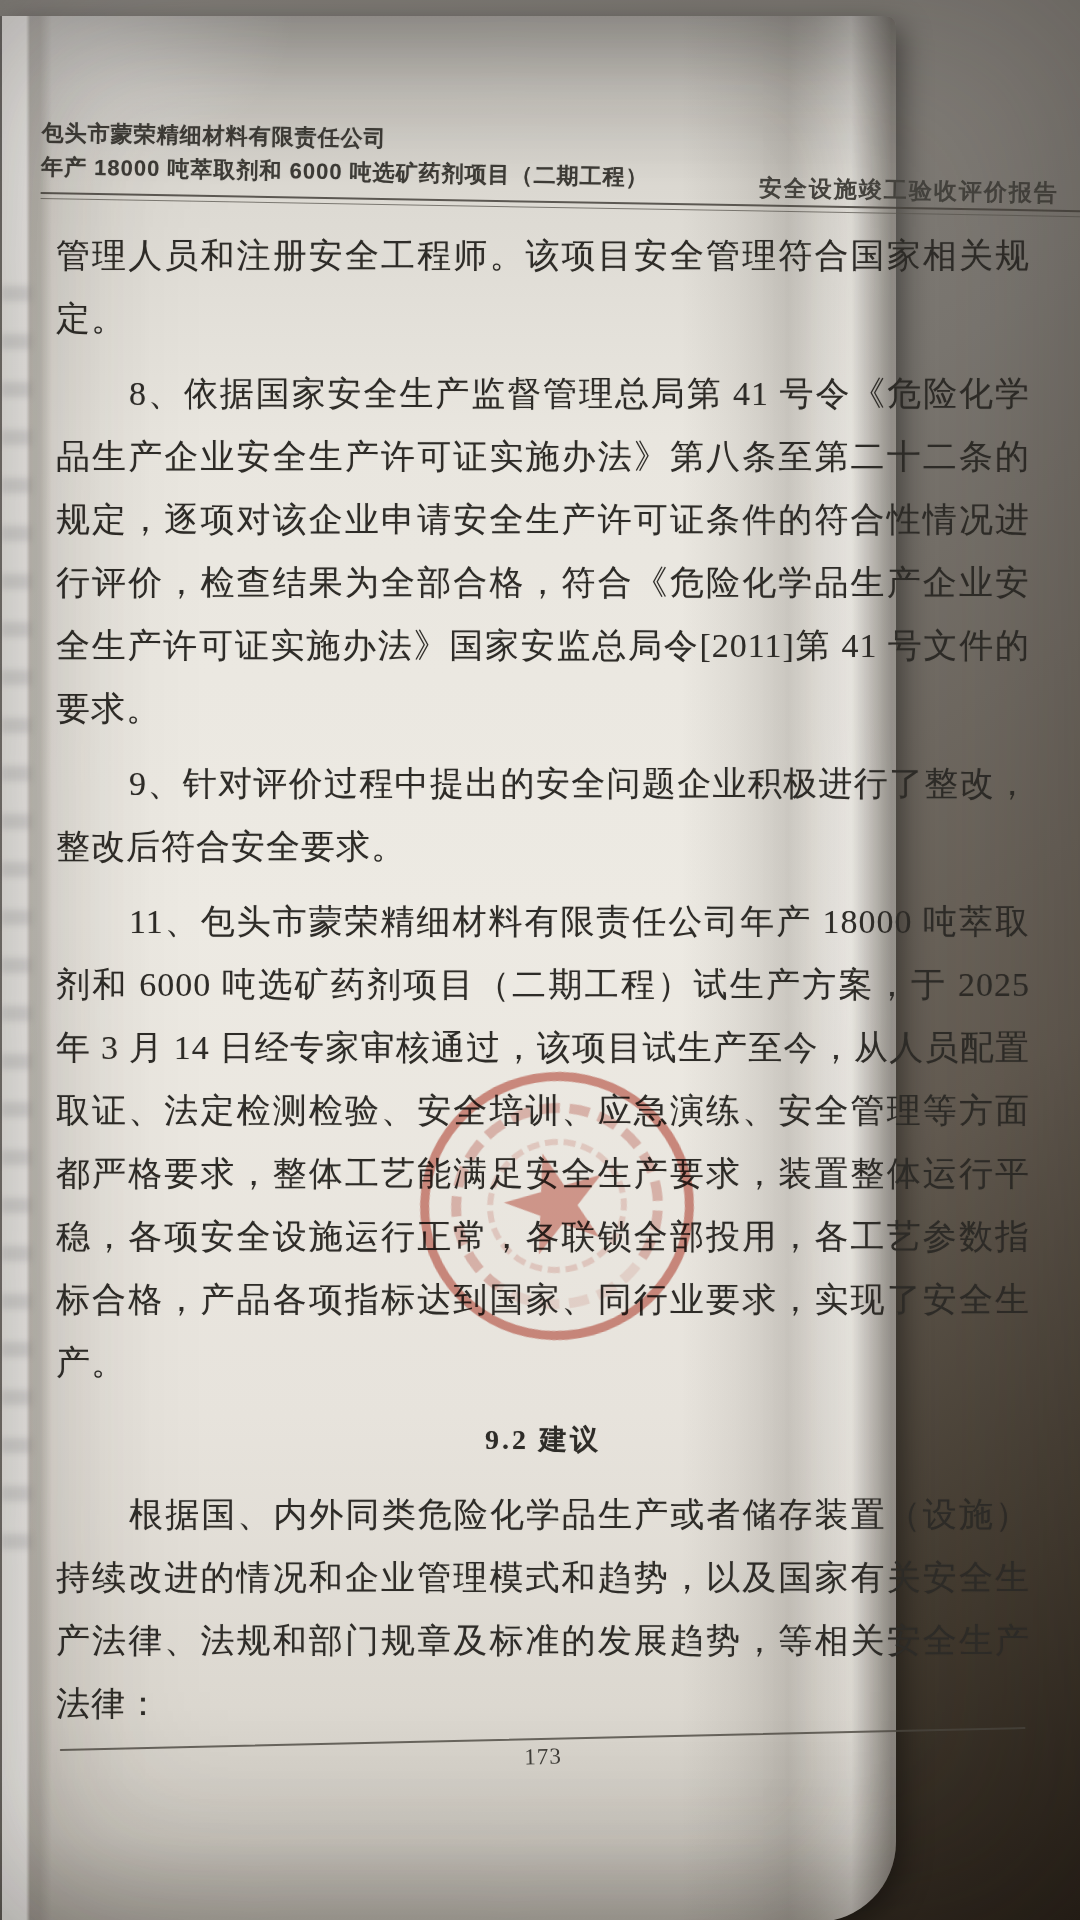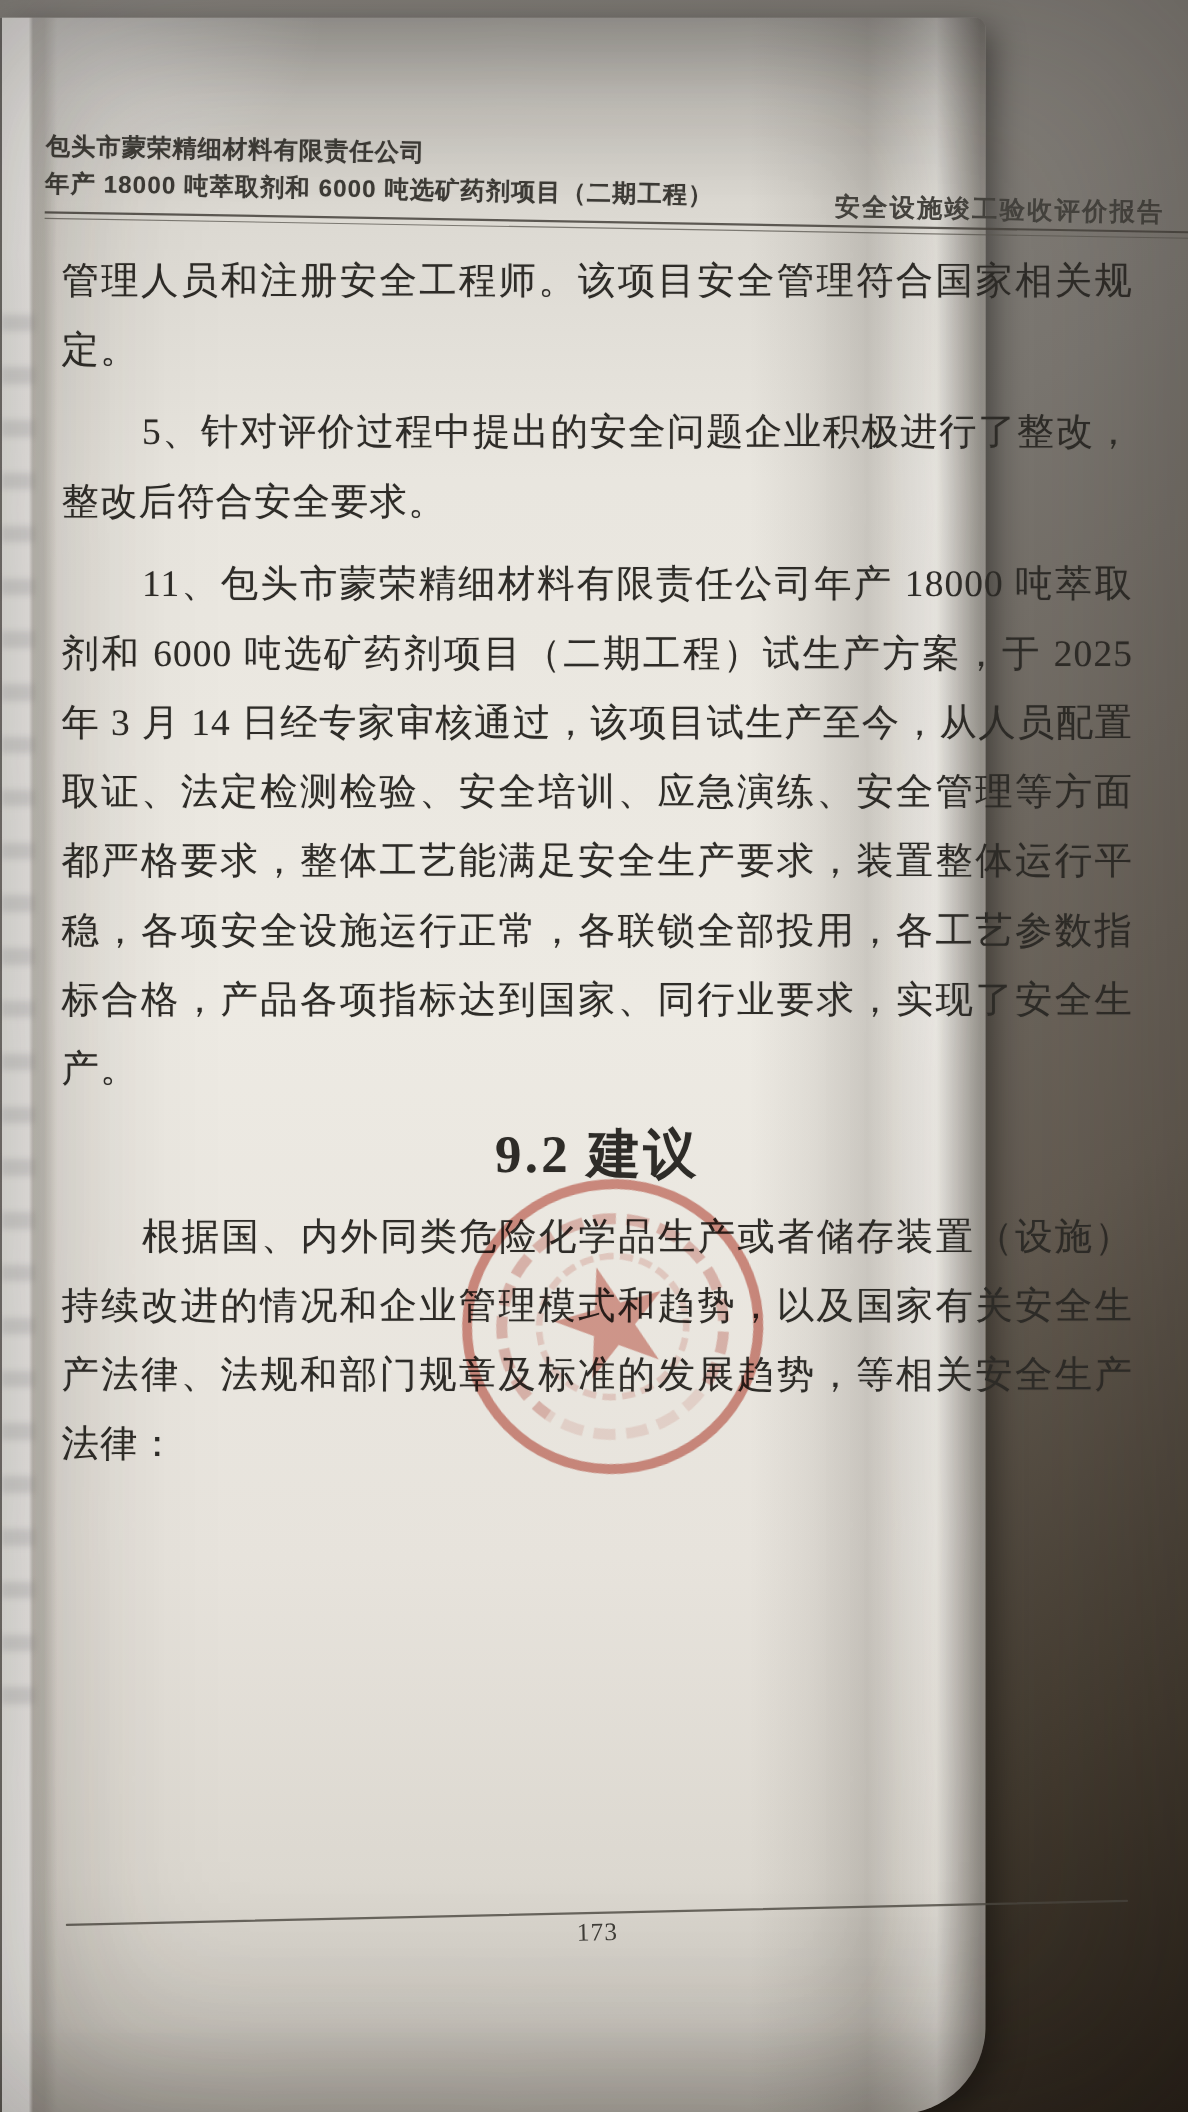--- a/index.html
+++ b/index.html
@@ -38,21 +38,21 @@
   .hdr-rule{margin-top:8px;height:4px;border-top:2.5px solid rgba(70,66,60,.85);border-bottom:1.5px solid rgba(90,86,80,.75);width:1040px;}
   
   .doc-body{
     position:absolute;left:44px;top:196px;width:998px;color:#2e2c28;
     font-size:34px;line-height:63px;letter-spacing:1px;
     text-align:justify;text-shadow:0 0 1px rgba(46,44,40,.25);
   }
   .doc-body p{margin:12px;}
   .indent{text-indent:2.15em;}
   .bold{font-weight:700;}
-  .section-heading{margin:14px 0 10px 0 !important;text-align:center;font-weight:700;font-size:48px;letter-spacing:3px;}
+  .section-heading{margin:14px 0 10px 0 !important;text-align:center;font-weight:700;font-size:28px;letter-spacing:3px;}
   
   .seal{
     position:absolute;left:420px;top:1056px;width:256px;height:250px;
     border:9px solid rgba(187,62,46,.55);border-radius:50%;
     transform:rotate(-10deg);mix-blend-mode:multiply;filter:blur(.5px);
     pointer-events:none;
   }
   .seal::before{ 
     content:"";position:absolute;inset:22px;border-radius:50%;
     border:10px dashed rgba(187,62,46,.30);
@@ -83,21 +83,22 @@
 
     <div class="header">
       <div class="hdr-line">包头市蒙荣精细材料有限责任公司</div>
       <div class="hdr-line">年产 18000 吨萃取剂和 6000 吨选矿药剂项目（二期工程）</div>
       <div class="hdr-title">安全设施竣工验收评价报告</div>
       <div class="hdr-rule"></div>
     </div>
 
     <div class="doc-body">
       <p>管理人员和注册安全工程师。该项目安全管理符合国家相关规定。</p>
-      <p class="indent">5、针对评价过程中提出的安全问题企业积极进行了整改，整改后符合安全要求。</p>
+      <p class="indent">8、依据国家安全生产监督管理总局第 41 号令《危险化学品生产企业安全生产许可证实施办法》第八条至第二十二条的规定，逐项对该企业申请安全生产许可证条件的符合性情况进行评价，检查结果为全部合格，符合《危险化学品生产企业安全生产许可证实施办法》国家安监总局令[2011]第 41 号文件的要求。</p>
+      <p class="indent">9、针对评价过程中提出的安全问题企业积极进行了整改，整改后符合安全要求。</p>
       <p class="indent">11、包头市蒙荣精细材料有限责任公司年产 18000 吨萃取剂和 6000 吨选矿药剂项目（二期工程）试生产方案，于 2025 年 3 月 14 日经专家审核通过，该项目试生产至今，从人员配置取证、法定检测检验、安全培训、应急演练、安全管理等方面都严格要求，整体工艺能满足安全生产要求，装置整体运行平稳，各项安全设施运行正常，各联锁全部投用，各工艺参数指标合格，产品各项指标达到国家、同行业要求，实现了安全生产。</p>
       <p class="section-heading">9.2 建议</p>
       <p class="indent">根据国、内外同类危险化学品生产或者储存装置（设施）持续改进的情况和企业管理模式和趋势，以及国家有关安全生产法律、法规和部门规章及标准的发展趋势，等相关安全生产法律：</p>
 
     </div>
 
     <div class="seal">
       <span class="seal-star">★</span>
     </div>
 

